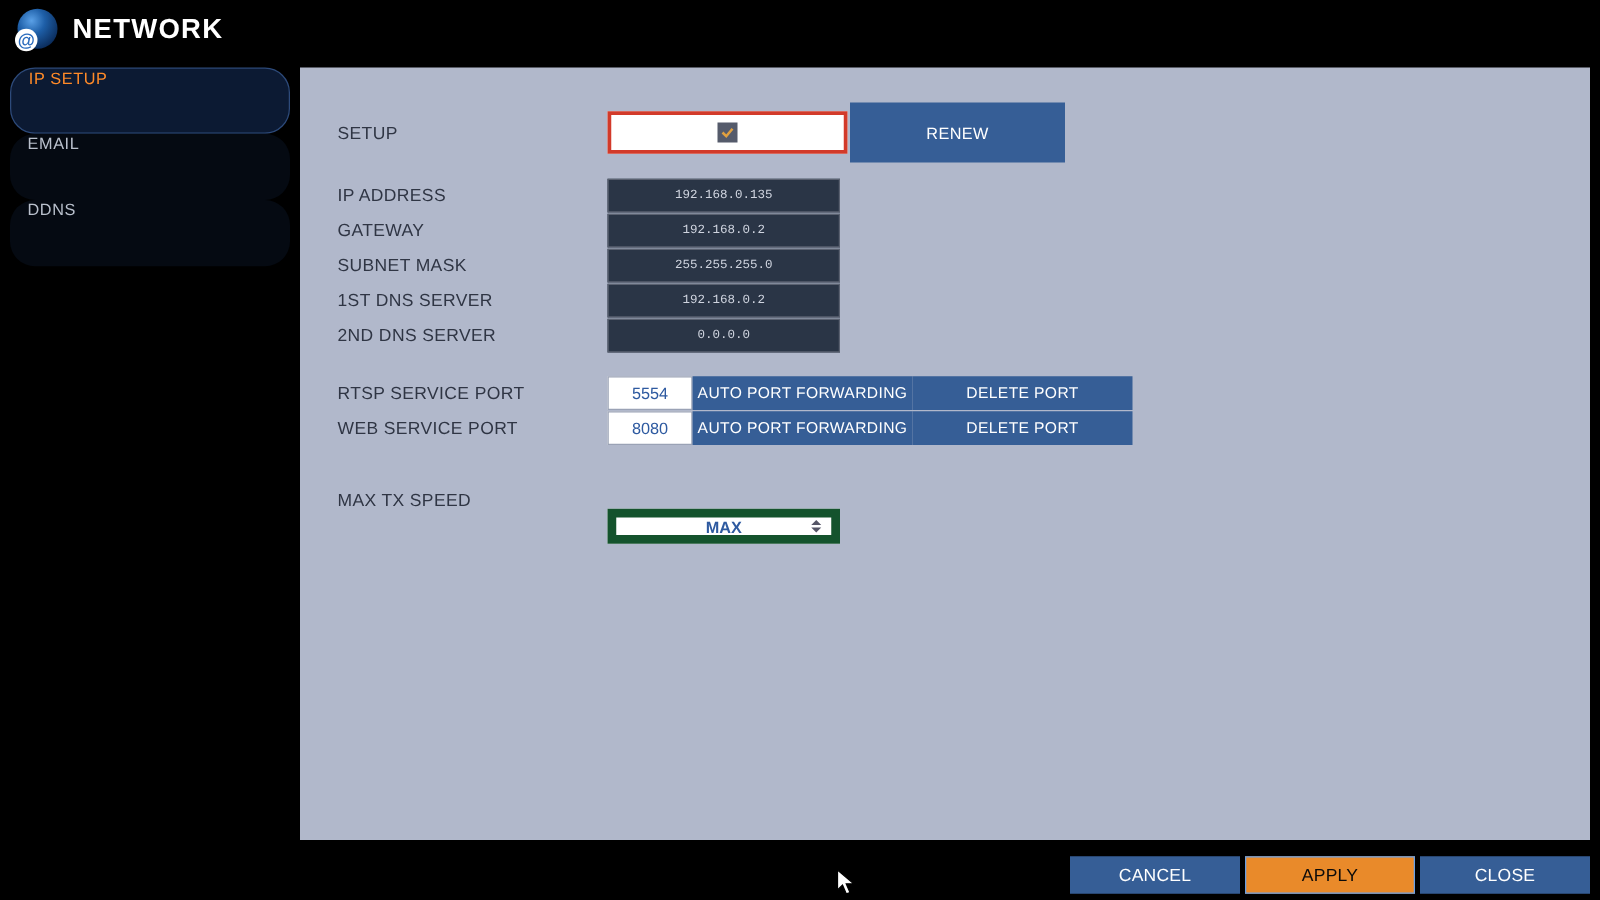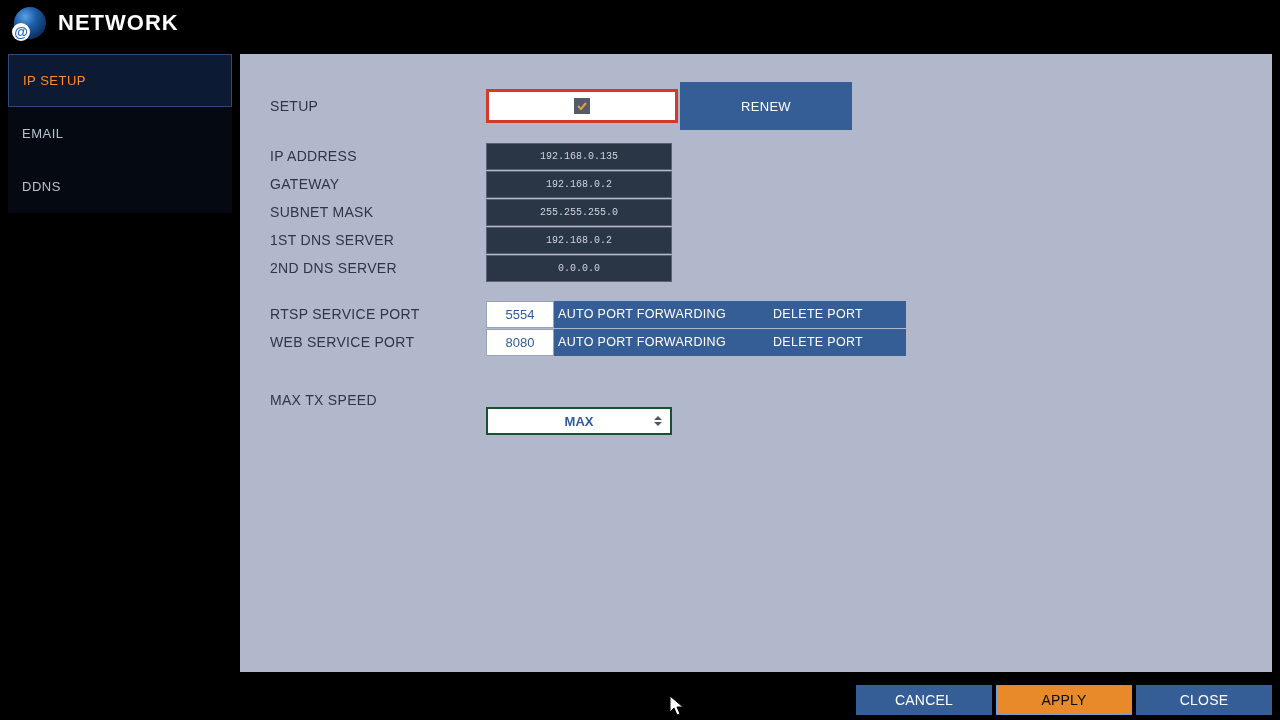--- a/index.html
+++ b/index.html
@@ -21,23 +21,23 @@
     font-size: 14px; line-height: 18px; text-align: center;
   }
   .header-title { color: #fff; font-size: 22px; font-weight: 700; letter-spacing: 1px; }
 
   
   .body { flex: 1; display: flex; padding: 8px; gap: 8px; min-height: 0; }
 
   
   .sidebar { width: 224px; display: flex; flex-direction: column; gap: 0; }
   .sidebar-item {
-    height: 53px; display: flex; align-items: center; padding-left: 14px;
+    height: 53px; display: flex; padding-left: 14px;
     color: #b9c0cc; font-size: 13px; font-weight: 500; letter-spacing: 0.5px;
-    background: #050a12; cursor: pointer;
+    background: #050a12; cursor: pointer; border-radius: 20px;
   }
   .sidebar-item.active {
     color: #ff8a28; background: #0c1a33;
     border: 1px solid #2d4a7a;
   }
 
   
   .main { flex: 1; background: #b1b8cb; padding: 34px 30px 10px 30px; color: #2f3544; font-size: 14px; position: relative; overflow: hidden; }
   .row { display: flex; align-items: center; height: 28px; }
   .label { width: 216px; font-size: 14px; letter-spacing: 0.3px; }
@@ -73,21 +73,21 @@
   .port-input {
     width: 68px; height: 27px; background: #fff; color: #2e5aa0; font-size: 13px; font-weight: 500;
     display: flex; align-items: center; justify-content: center; border: 1px solid #9aa2b5;
   }
   .autoport { width: 176px; height: 27px; font-size: 12.5px; }
   .delport  { width: 176px; height: 27px; font-size: 12.5px; }
 
   
   .tx-block { margin-top: 30px; }
   .select {
-    width: 186px; height: 28px; background: #fff; border: 2px solid #14532d;
+    width: 186px; height: 28px; background: #fff; border: 7px solid #14532d;
     display: flex; align-items: center; justify-content: center; position: relative;
     color: #2e5aa0; font-size: 13px; font-weight: 600; cursor: pointer; margin-top: 42px;
   }
   .select .caret {
     position: absolute; right: 8px; top: 50%; transform: translateY(-50%);
     display: flex; flex-direction: column; gap: 2px;
   }
   .select .caret .up { width:0; height:0; border-left:4px solid transparent; border-right:4px solid transparent; border-bottom:4px solid #556; }
   .select .caret .dn { width:0; height:0; border-left:4px solid transparent; border-right:4px solid transparent; border-top:4px solid #556; }
 

